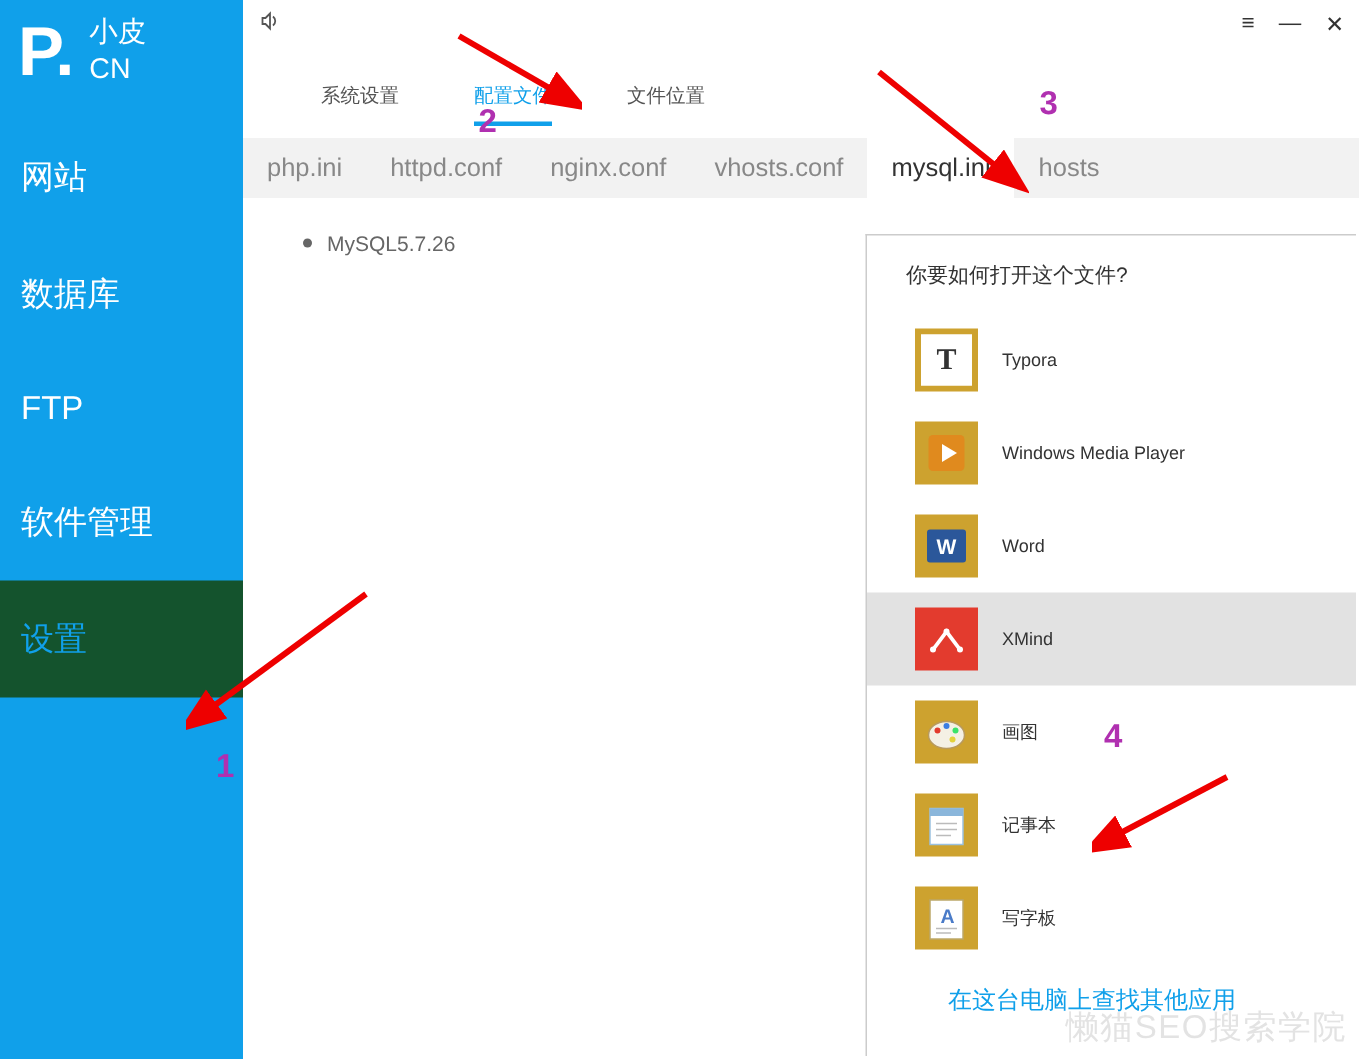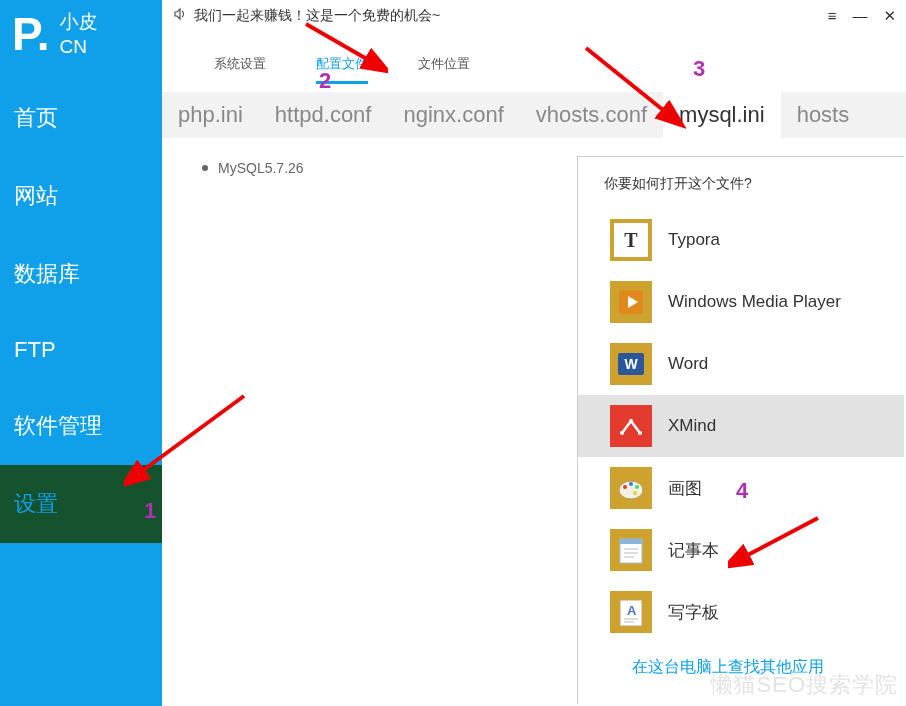--- a/index.html
+++ b/index.html
@@ -98,21 +98,21 @@
       color: #10a0ea;
       border-bottom: 3px solid #10a0ea;
     }
     .subtabs {
       display: flex;
       background: #f2f2f2;
       margin-top: 8px;
     }
     .subtab {
       padding: 10px 16px;
-      font-size: 22px;
+      font-size: 17px;
       color: #888;
       cursor: pointer;
     }
     .subtab.active {
       background: #fff;
       color: #333;
     }
     .content-body {
       padding: 22px 40px;
     }
@@ -165,21 +165,21 @@
       width: 42px;
       height: 42px;
       display: flex;
       align-items: center;
       justify-content: center;
       flex-shrink: 0;
       font-size: 20px;
       font-weight: bold;
     }
     .app-name {
-      font-size: 17px;
+      font-size: 12px;
       color: #333;
     }
     .dialog-footer {
       margin-top: 14px;
       font-size: 16px;
       color: #10a0ea;
       cursor: pointer;
       margin-left: 28px;
     }
     .annotation-num {
@@ -215,37 +215,35 @@
 <body>
 
 <div class="sidebar">
   <div class="logo-area">
     <div class="logo-p">P.</div>
     <div class="logo-text">
       <span>小皮</span>
       <span>CN</span>
     </div>
   </div>
-  <div class="nav-item"><span>首页</span></div>
   <div class="nav-item"><span>网站</span></div>
   <div class="nav-item"><span>数据库</span></div>
   <div class="nav-item"><span>FTP</span></div>
   <div class="nav-item"><span>软件管理</span></div>
   <div class="nav-item active"><span>设置</span></div>
 </div>
 
 <div class="main">
   <div class="titlebar">
     <div class="titlebar-left">
       <span class="speaker-icon">
         <svg width="16" height="16" viewBox="0 0 16 16">
             <path d="M3 6h2l3-3v10l-3-3H3V6z M10 5c1 .8 1.5 1.8 1.5 3s-.5 2.2-1.5 3" fill="none" stroke="#555" stroke-width="1.2"></path>
           </svg>
       </span>
-      <span>我们一起来赚钱！这是一个免费的机会~</span>
     </div>
     <div class="titlebar-right">
       <span class="win-btn">≡</span>
       <span class="win-btn">—</span>
       <span class="win-btn">✕</span>
     </div>
   </div>
 
   <div class="tabs">
     <div class="tab"><span>系统设置</span></div>

